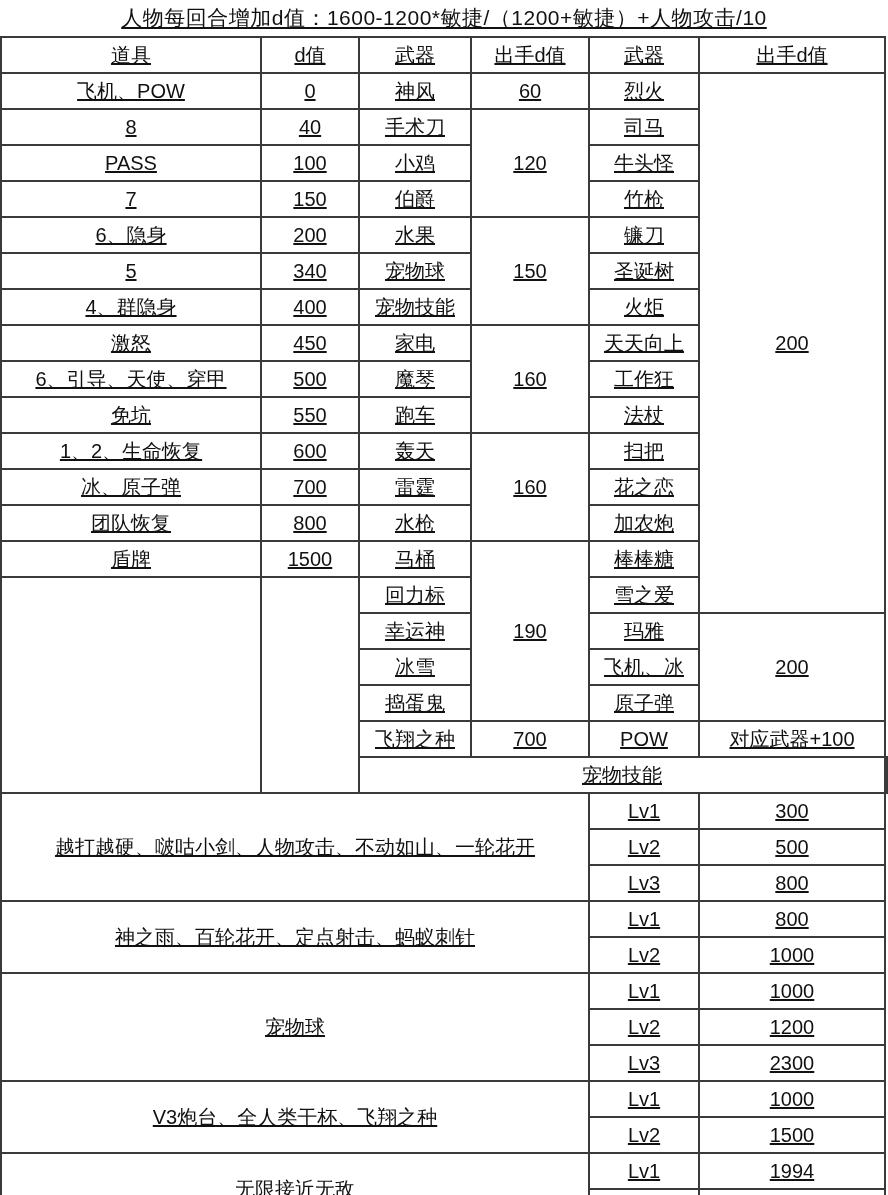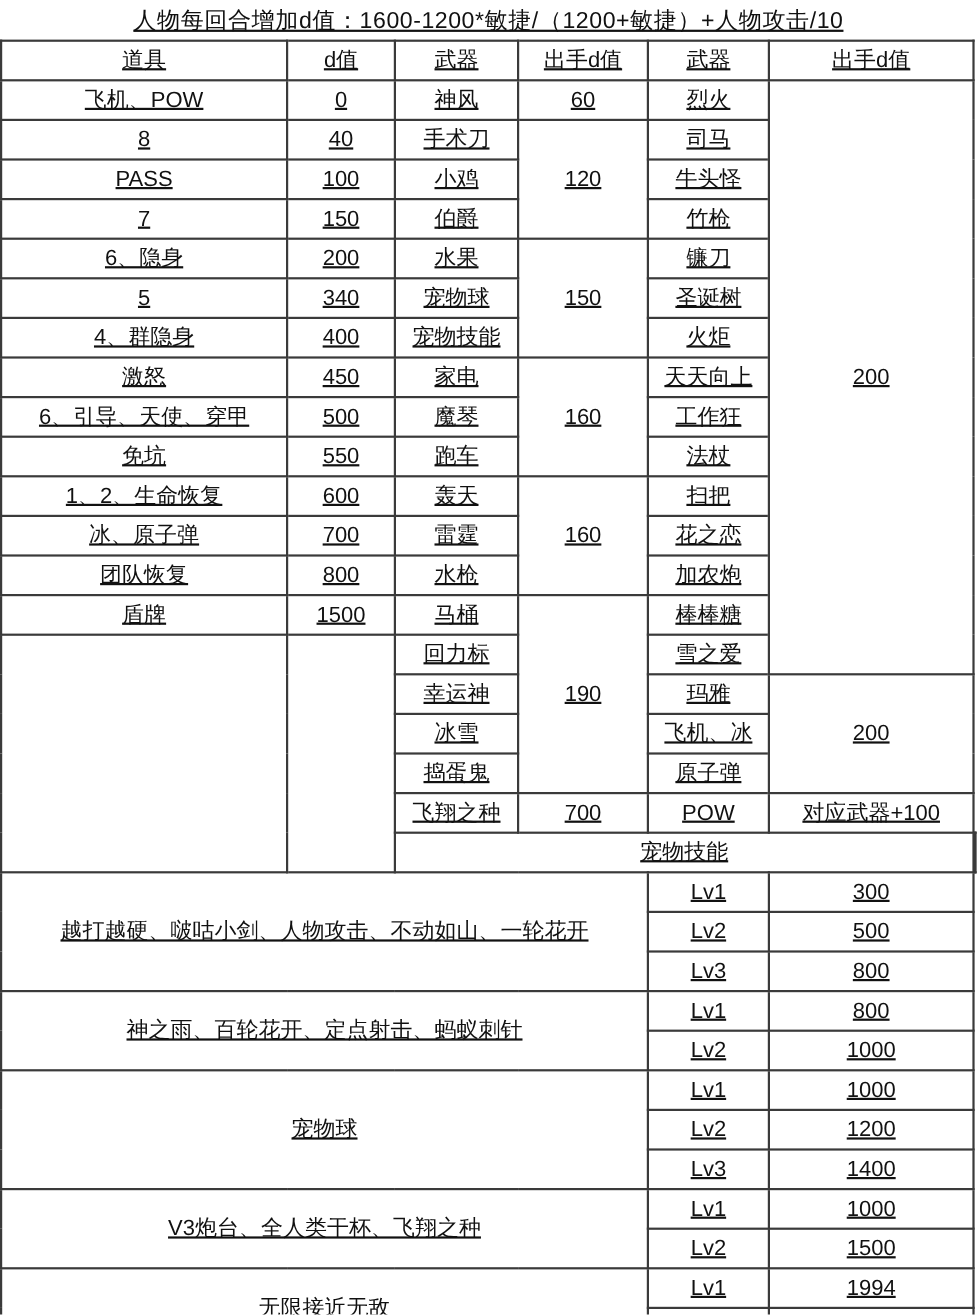--- a/index.html
+++ b/index.html
@@ -245,21 +245,21 @@
         <td rowspan="3" colspan="4" class="big">宠物球</td>
         <td>Lv1</td>
         <td>1000</td>
       </tr>
       <tr class="r">
         <td>Lv2</td>
         <td>1200</td>
       </tr>
       <tr class="r">
         <td>Lv3</td>
-        <td>1400</td>
+        <td>2300</td>
       </tr>
 
       <tr class="r">
         <td rowspan="2" colspan="4" class="big">V3炮台、全人类干杯、飞翔之种</td>
         <td>Lv1</td>
         <td>1000</td>
       </tr>
       <tr class="r">
         <td>Lv2</td>
         <td>1500</td>

